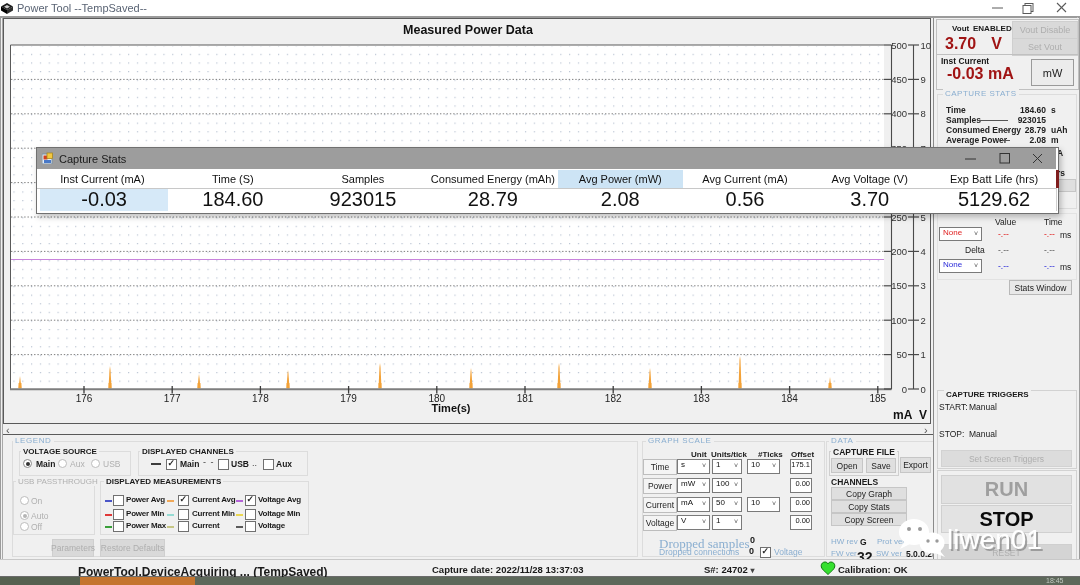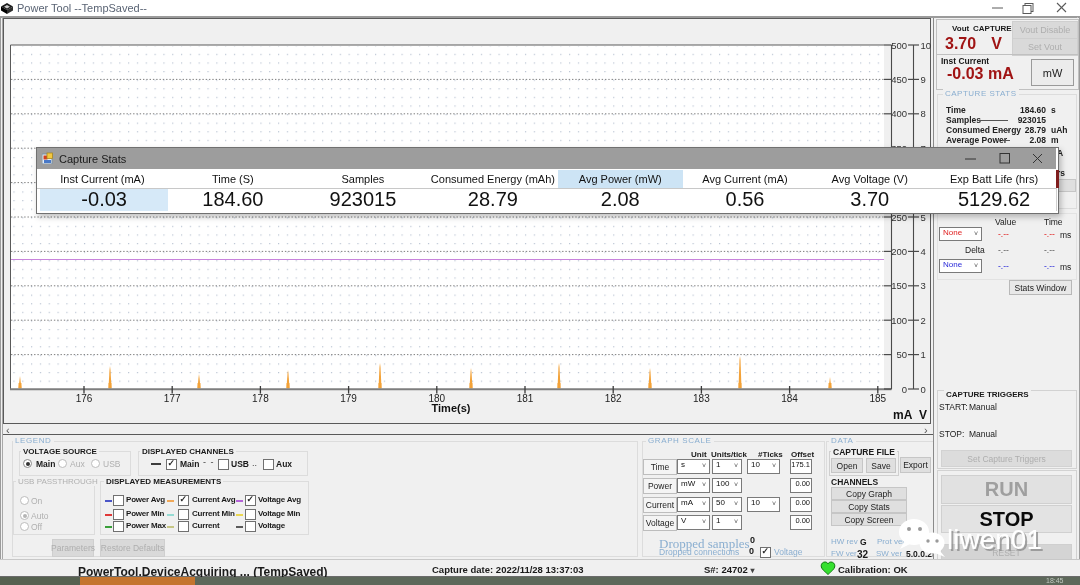--- a/index.html
+++ b/index.html
@@ -43,20 +43,21 @@
   </svg>
   <div class="abs" style="left:17px;top:2px;font-size:11px;color:#5a6474;">Power Tool --TempSaved--</div>
 
   <div class="abs" style="left:0;top:16px;width:1080px;height:2px;background:#9b9b9b;"></div>
   <div class="abs" style="left:0;top:16px;width:1px;height:561px;background:#9b9b9b;"></div>
   <div class="abs" style="left:2px;top:17px;width:1px;height:560px;background:#a8a8a8;"></div>
   <div class="abs" style="left:1079px;top:16px;width:1px;height:561px;background:#9b9b9b;"></div>
   <div class="abs" style="left:1077px;top:17px;width:1px;height:560px;background:#bdbdbd;"></div>
 
   <div class="abs" style="left:3px;top:18px;width:926px;height:404px;background:#f0f0f0;border:1px solid #5a5a5a;"></div>
+  <div class="abs" style="left:5px;top:23px;width:926px;height:18px;text-align:center;font-weight:bold;font-size:12.5px;color:#111;">Measured Power Data</div>
   <svg id="chart" class="abs" style="left:0;top:0;" width="1080" height="585">
     <defs>
         <pattern id="dots" x="13.4" y="45.2" width="8.82" height="8.6" patternUnits="userSpaceOnUse">
           <rect x="0" y="0" width="1.2" height="1.2" fill="#b9c3d2"></rect>
         </pattern>
       </defs>
     <rect x="10.5" y="45" width="873.5" height="344" fill="#ffffff"></rect>
     <rect x="12" y="46" width="871" height="342" fill="url(#dots)"></rect>
     <line x1="11" y1="79.4" x2="884" y2="79.4" stroke="#7e7e7e" stroke-width="1" stroke-dasharray="1.4 1.9"></line>
     <line x1="11" y1="113.8" x2="884" y2="113.8" stroke="#7e7e7e" stroke-width="1" stroke-dasharray="1.4 1.9"></line>
@@ -273,30 +274,30 @@
   <div class="btn" style="left:866px;top:458px;width:28px;height:13px;font-size:8.5px;">Save</div>
   <div class="btn" style="left:900px;top:457px;width:29px;height:14px;font-size:8.5px;">Export</div>
   <div class="lbl" style="left:831px;top:477px;font-weight:bold;font-size:8.5px;">CHANNELS</div>
   <div class="btn" style="left:831px;top:487px;width:74px;height:11px;font-size:8.5px;">Copy Graph</div>
   <div class="btn" style="left:831px;top:500px;width:74px;height:11px;font-size:8.5px;">Copy Stats</div>
   <div class="btn" style="left:831px;top:513px;width:74px;height:11px;font-size:8.5px;">Copy Screen</div>
   <div class="lbl" style="left:831px;top:537px;color:#8aaed0;font-size:8px;">HW rev</div>
   <div class="lbl" style="left:860px;top:537px;font-weight:bold;font-size:8.5px;">G</div>
   <div class="lbl" style="left:877px;top:537px;color:#8aaed0;font-size:8px;">Prot ver</div>
   <div class="lbl" style="left:831px;top:549px;color:#8aaed0;font-size:8px;">FW ver</div>
-  <div class="lbl" style="left:857px;top:549px;font-weight:bold;font-size:10px;">32</div>
+  <div class="lbl" style="left:857px;top:549px;font-weight:bold;font-size:14px;">32</div>
   <div class="lbl" style="left:876px;top:549px;color:#8aaed0;font-size:8px;">SW ver</div>
   <div class="lbl" style="left:906px;top:549px;font-weight:bold;font-size:8.5px;">5.0.0.25</div>
   </div>
 
   <div class="abs" style="left:933px;top:18px;width:145px;height:542px;background:#f0f0f0;border-left:1px solid #8a8a8a;"></div>
   <div id="rightpanel">
   <div class="grp" style="left:936px;top:19px;width:141px;height:34px;border-color:#c0c0c0;"></div>
   <div class="lbl" style="left:952px;top:24px;font-weight:bold;font-size:8px;">Vout</div>
-  <div class="lbl" style="left:973px;top:24px;font-weight:bold;font-size:8px;">CAPTURE</div>
+  <div class="lbl" style="left:973px;top:24px;font-weight:bold;font-size:8px;">ENABLED</div>
   <div class="lbl" style="left:945px;top:35px;font-weight:bold;font-size:16px;color:#a01414;">3.70<span style="display:inline-block;width:15px;"></span>V</div>
   <div class="btn dis" style="left:1012px;top:21px;width:64px;height:16px;font-size:9px;">Vout Disable</div>
   <div class="btn dis" style="left:1012px;top:38px;width:64px;height:16px;font-size:9px;">Set Vout</div>
   <div class="grp" style="left:936px;top:54px;width:141px;height:34px;border-color:#c0c0c0;"></div>
   <div class="lbl" style="left:941px;top:56px;font-weight:bold;font-size:8.5px;">Inst Current</div>
   <div class="lbl" style="left:947px;top:65px;font-weight:bold;font-size:16px;color:#a01414;text-align:center;">-0.03 mA</div>
   <div class="btn" style="left:1031px;top:59px;width:41px;height:25px;font-size:11px;background:#ececec;border-color:#9a9a9a;">mW</div>
   <div class="grp" style="left:937px;top:94px;width:138px;height:113px;"></div>
   <div class="grplabel" style="left:943px;top:89px;font-size:8px;letter-spacing:0.5px;">CAPTURE STATS</div>
   <div class="lbl" style="left:946px;top:105px;font-size:8.5px;font-weight:bold;color:#222;">Time</div>
@@ -330,21 +331,21 @@
   <div class="lbl" style="left:998px;top:261px;color:#2828d8;font-size:8.5px;">-.--</div>
   <div class="lbl" style="left:1044px;top:261px;color:#2828d8;font-size:8.5px;">-.--</div>
   <div class="lbl" style="left:1060px;top:262px;font-size:8.5px;">ms</div>
   <div class="btn" style="left:1009px;top:280px;width:61px;height:13px;background:#e8e8e8;border-color:#b8b8b8;font-size:8.5px;">Stats Window</div>
   <div class="grp" style="left:937px;top:390px;width:138px;height:77px;border-color:#d2d2d2;"></div>
   <div class="lbl" style="left:944px;top:390px;font-weight:bold;background:#f0f0f0;padding:0 2px;font-size:8px;">CAPTURE TRIGGERS</div>
   <div class="lbl" style="left:939px;top:402px;font-size:8.5px;">START:</div>
   <div class="lbl" style="left:969px;top:402px;font-size:8.5px;">Manual</div>
   <div class="lbl" style="left:939px;top:429px;font-size:8.5px;">STOP:</div>
   <div class="lbl" style="left:969px;top:429px;font-size:8.5px;">Manual</div>
-  <div class="btn dis" style="left:941px;top:450px;width:129px;height:15px;background:#dcdcdc;border-color:#d2d2d2;font-size:8.5px;">Set Capture Triggers</div>
+  <div class="btn dis" style="left:941px;top:450px;width:129px;height:15px;background:#dcdcdc;border-color:#d2d2d2;font-size:8.5px;">Set Screen Triggers</div>
   <div class="grp" style="left:937px;top:470px;width:138px;height:90px;border-color:#d2d2d2;border-bottom:none;"></div>
   <div class="btn" style="left:941px;top:475px;width:129px;height:27px;background:#e1e1e1;border-color:#d0d0d0;font-size:20px;font-weight:bold;color:#9f9f9f;">RUN</div>
   <div class="btn" style="left:941px;top:505px;width:129px;height:26px;background:#e3e3e3;border-color:#d0d0d0;font-size:20px;font-weight:bold;color:#0a0a0a;">STOP</div>
   <div class="btn dis" style="left:941px;top:544px;width:129px;height:15px;background:#d4d4d4;font-size:8.5px;">RESET</div>
   </div>
 
   <div id="dialog">
   <div class="abs" style="left:36px;top:147px;width:1021px;height:65px;background:#fff;border:1px solid #707070;box-shadow:2px 3px 6px rgba(0,0,0,0.25);"></div>
   <div class="abs" style="left:37px;top:148px;width:1019px;height:21px;background:#9d9d9d;"></div>
   <svg class="abs" style="left:42px;top:152px;" width="12" height="12">

